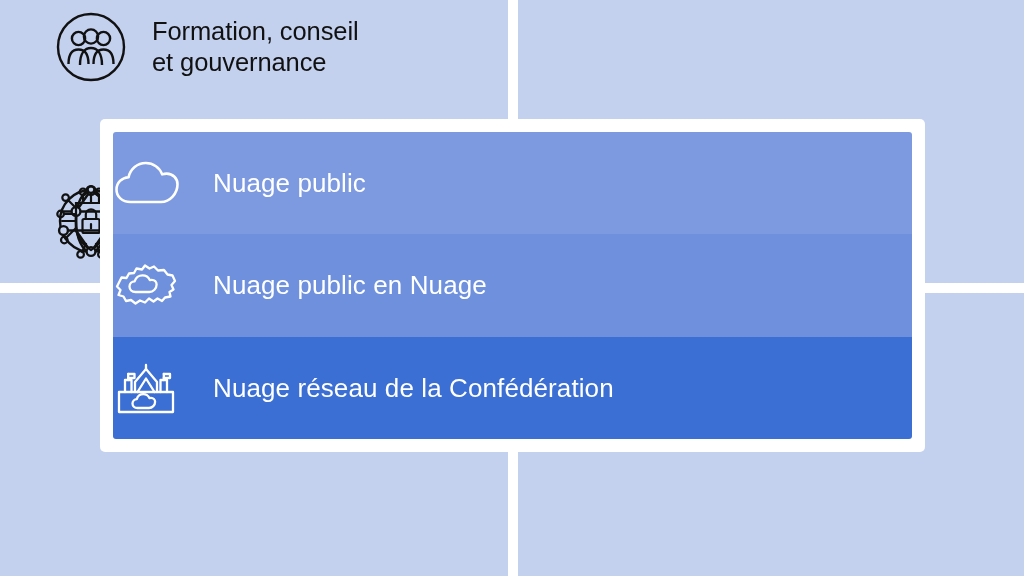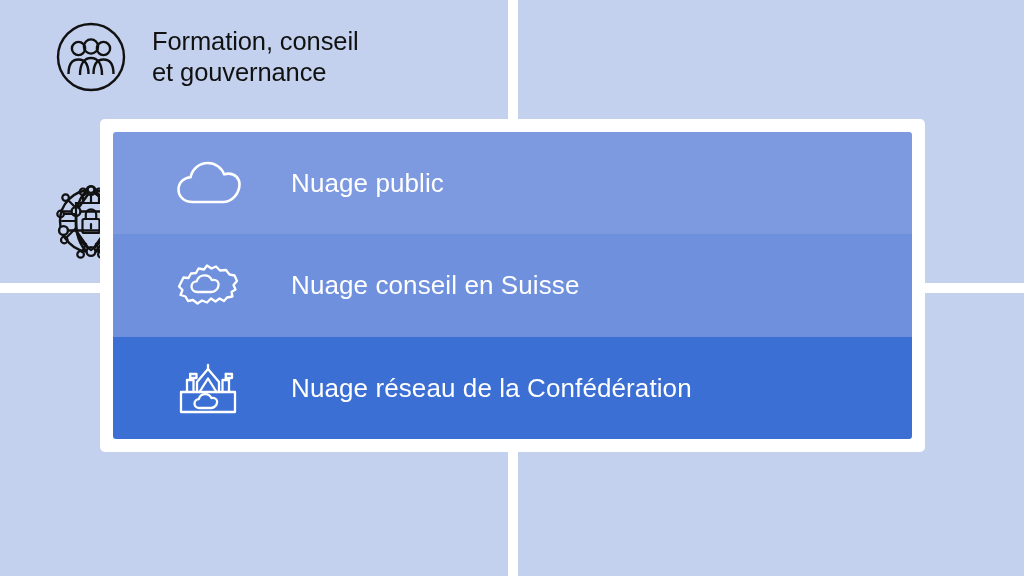--- a/index.html
+++ b/index.html
@@ -27,21 +27,21 @@
   #quad-tr { left: 518px; top: 0; width: 506px; height: 283px; }
   #quad-bl { left: 0;   top: 293px; width: 508px; height: 283px; }
   #quad-br { left: 518px; top: 293px; width: 506px; height: 283px; }
 
   .quad-inner {
     position: absolute;
     display: flex;
     align-items: center;
     gap: 22px;
   }
-  #item-tl { left: 52px;  top: 18px;  }
+  #item-tl { left: 52px;  top: 8px;  }
   #item-tr { left: 52px;  top: 18px;  }
   #item-bl { left: 52px;  top: 182px; }
   #item-br { left: 52px;  top: 182px; }
 
   .quad-icon {
     width: 78px;
     height: 78px;
     flex: 0 0 78px;
     display: block;
   }
@@ -70,23 +70,22 @@
     height: 100%;
     border-radius: 3px;
     overflow: hidden;
     display: flex;
     flex-direction: column;
   }
   .card-row {
     flex: 1 1 0;
     display: flex;
     align-items: center;
-    padding-left: 62px;
     box-sizing: border-box;
-    gap: 50px;
+    gap: 34px;
     text-align: center;
   }
   .row-icon {
     width: 66px;
     height: 56px;
     flex: 0 0 66px;
     display: block;
   }
   .row-label {
     font-size: 26px;
@@ -207,21 +206,21 @@
                      L32 8.5 L36.5 11.5 L41 9.5 L45 13.5 L51 13 L54.5 17.5 L59.5 18.5
                      L62 24 L58.5 28 L60.5 32.5 L56.5 35 L57.5 39.5 L52 40.5 L49 44
                      L44.5 41.5 L40.5 44.5 L36 41.5 L32 45.5 L27 43.5 L22.5 46.5
                      L18 43 L13 44 L10.5 39.5 L5.5 38 L7.5 33 L4 29.5 Z"></path>
             <path d="M22.5 35 C18.8 35 16.5 32.6 16.5 29.6 C16.5 26.7 18.8 24.4 21.7 24.3
                      C22.6 20.8 25.8 18.3 29.5 18.3 C32.8 18.3 35.6 20.3 36.8 23.1
                      C37.4 22.9 38.1 22.8 38.8 22.8 C41.5 22.8 43.6 24.9 43.6 27.5
                      C43.6 31.5 40.3 35 36.3 35 Z"></path>
           </g>
         </svg>
-        <div class="row-label">Nuage conseil en Suisse</div>
+        <div class="row-label">Nuage public en Nuage</div>
       </div>
 
       <div class="card-row" style="background:#3c6fd4;">
         <svg class="row-icon" viewBox="0 0 66 56">
           <g fill="none" stroke="#ffffff" stroke-width="2.3" stroke-linejoin="round" stroke-linecap="round">
 
             <path d="M6 32 H60 V52 H6 Z"></path>
 
             <path d="M22 32 V22 L33 9 L44 22 V32"></path>
             <path d="M24.5 32 L33 18.5 L41.5 32"></path>

